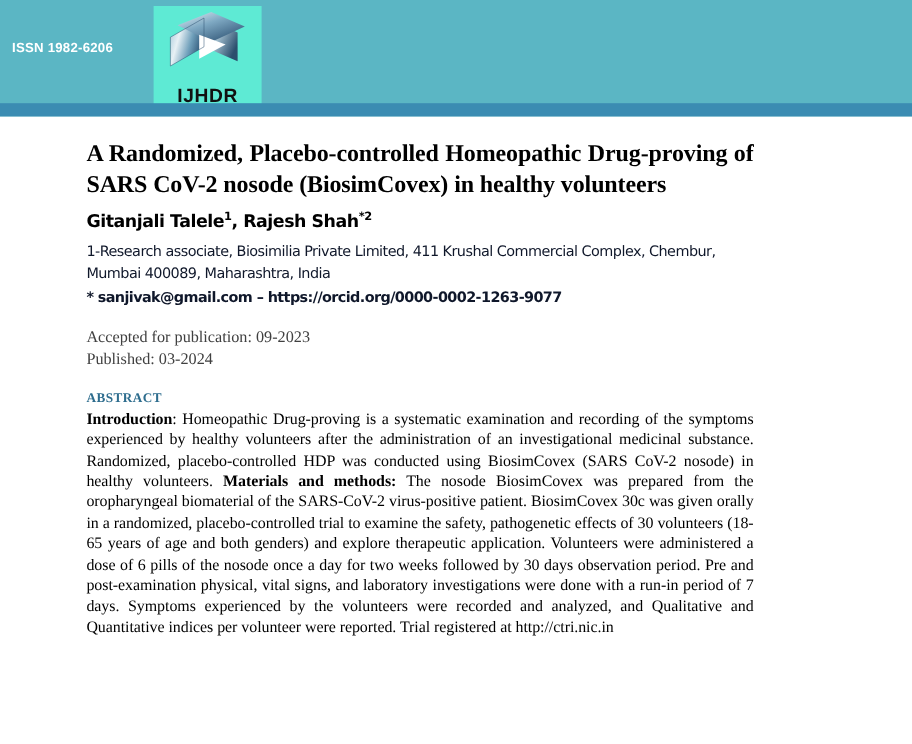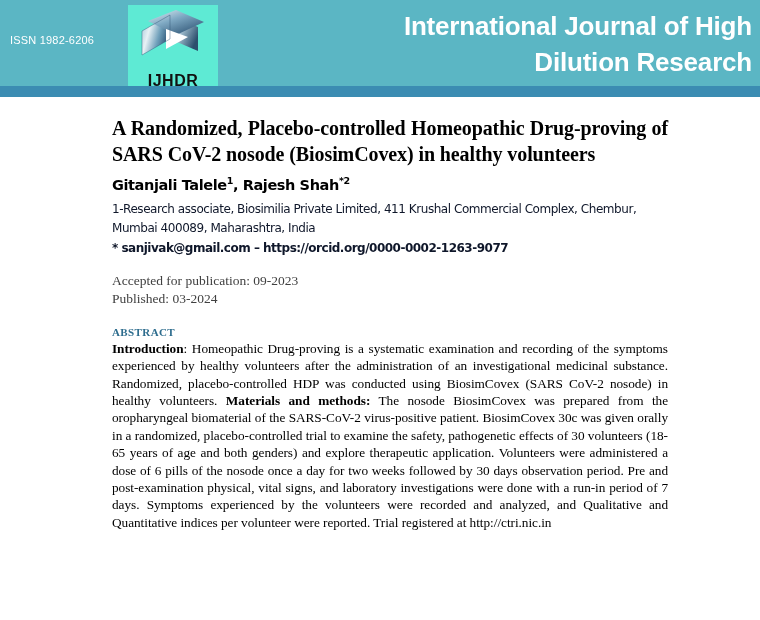--- a/index.html
+++ b/index.html
@@ -29,21 +29,21 @@
     bottom: 0;
     height: 11px;
     background: #3b8cb2;
   }
   .issn-text {
     position: absolute;
     left: 10px;
     top: 34px;
     color: #ffffff;
     font-family: "Liberation Sans", "DejaVu Sans", sans-serif;
-    font-weight: normal;
+    font-weight: bold;
     font-size: 11px;
     letter-spacing: 0.2px;
     white-space: nowrap;
   }
   .journal-logo {
     position: absolute;
     left: 128px;
     top: 5px;
     width: 90px;
     height: 90px;
@@ -85,21 +85,20 @@
   .journal-title .title-line {
     display: block;
   }
 
   
   .article {
     position: relative;
     padding: 0 40px 0 72px;
     box-sizing: border-box;
     width: 668px;
-    margin-left: 40px;
   }
 
   .article-title {
     margin: 0;
     padding-top: 18px;
     font-family: "Liberation Serif", "DejaVu Serif", serif;
     font-size: 20px;
     font-weight: bold;
     line-height: 26px;
     color: #000000;
@@ -201,24 +200,20 @@
       </defs>
       <path d="M6 22 L34 6 L34 30 L6 46 Z" fill="url(#gFaceLeft)"></path>
       <path d="M34 6 L62 18 L62 42 L34 30 Z" fill="url(#gFaceRight)"></path>
       <path d="M12 12 L40 1 L68 13 L40 26 Z" fill="url(#gTop)"></path>
       <path d="M30 20 L52 28 L30 40 Z" fill="#ffffff"></path>
       <path d="M6 22 L34 6 L34 30 L6 46 Z" fill="none" stroke="#2c5070" stroke-width="0.7" opacity="0.6"></path>
     </svg>
     <div class="logo-wordmark">IJHDR</div>
   </div>
 
-  <div class="journal-title">
-    <span class="title-line">International Journal of High</span>
-    <span class="title-line">Dilution Research</span>
-  </div>
 
   <div class="header-bottom-rule" style="background: rgb(59, 140, 178);"></div>
 </div>
 
 <div class="article">
 
   <h1 class="article-title">A Randomized, Placebo-controlled Homeopathic Drug-proving of SARS CoV-2 nosode (BiosimCovex) in healthy volunteers</h1>
 
   <div class="author-line">
     <span>Gitanjali Talele</span><sup>1</sup><span>, </span><span>Rajesh Shah</span><sup>*2</sup>

